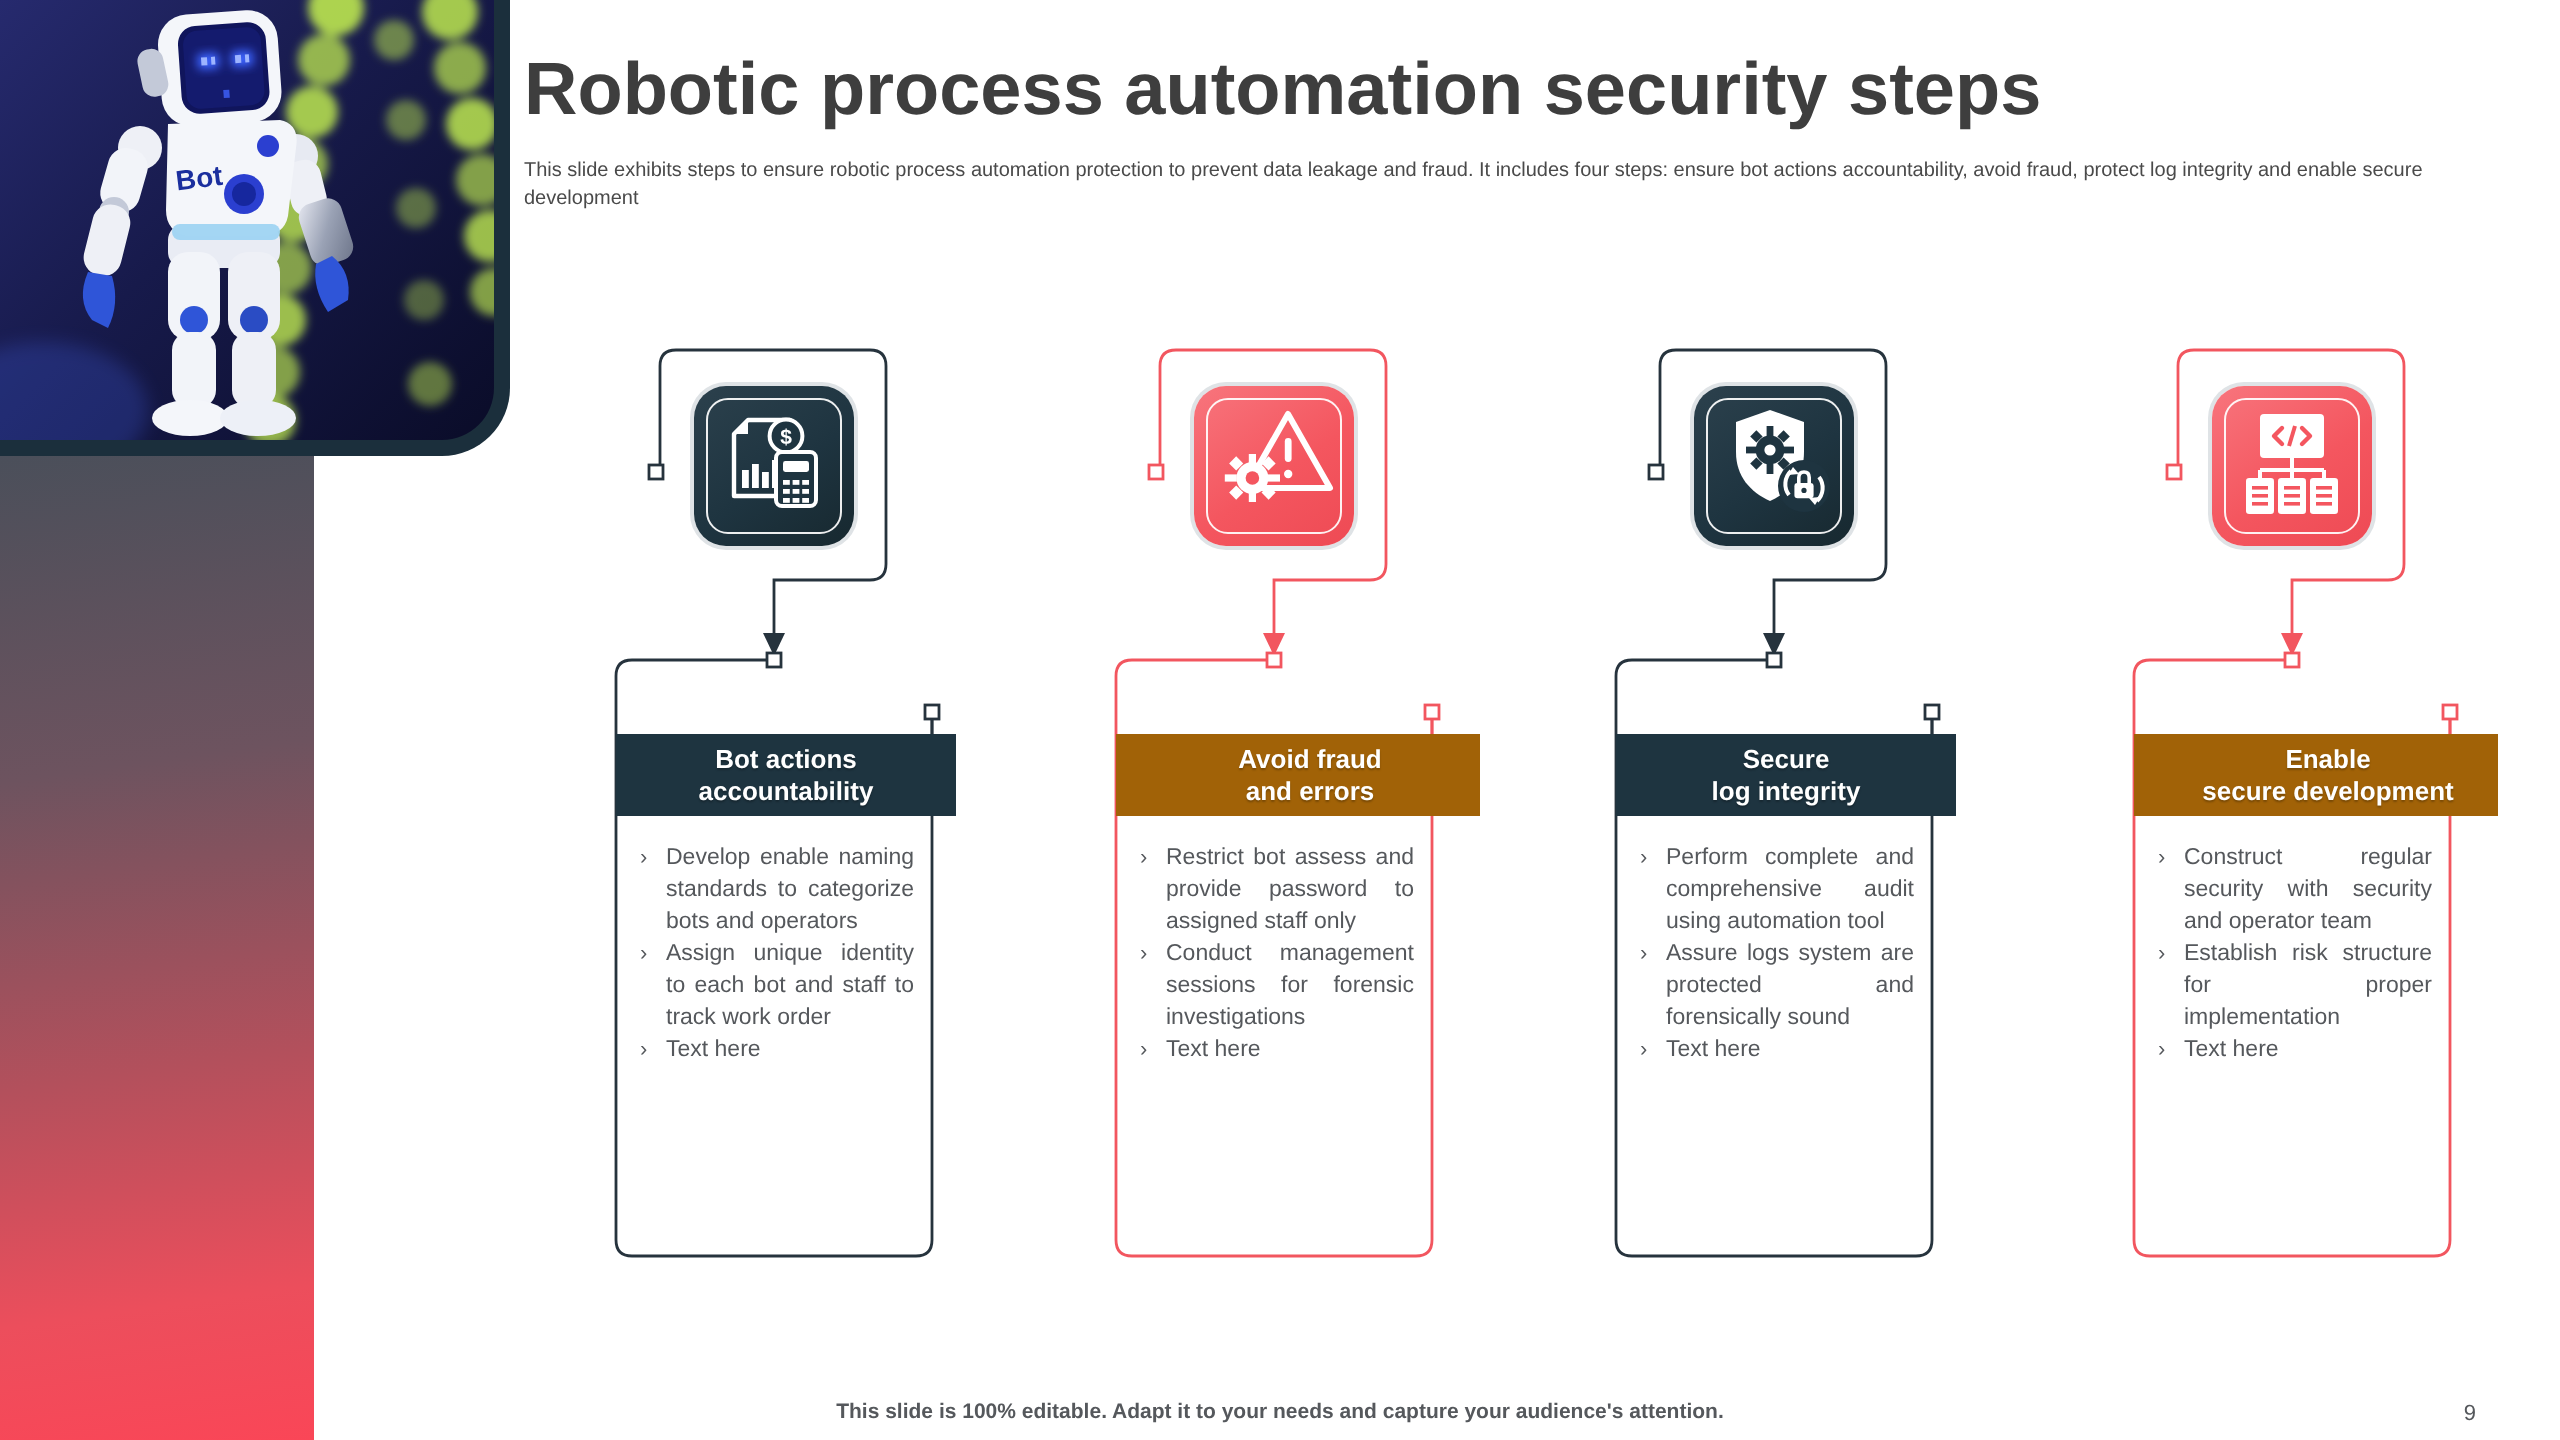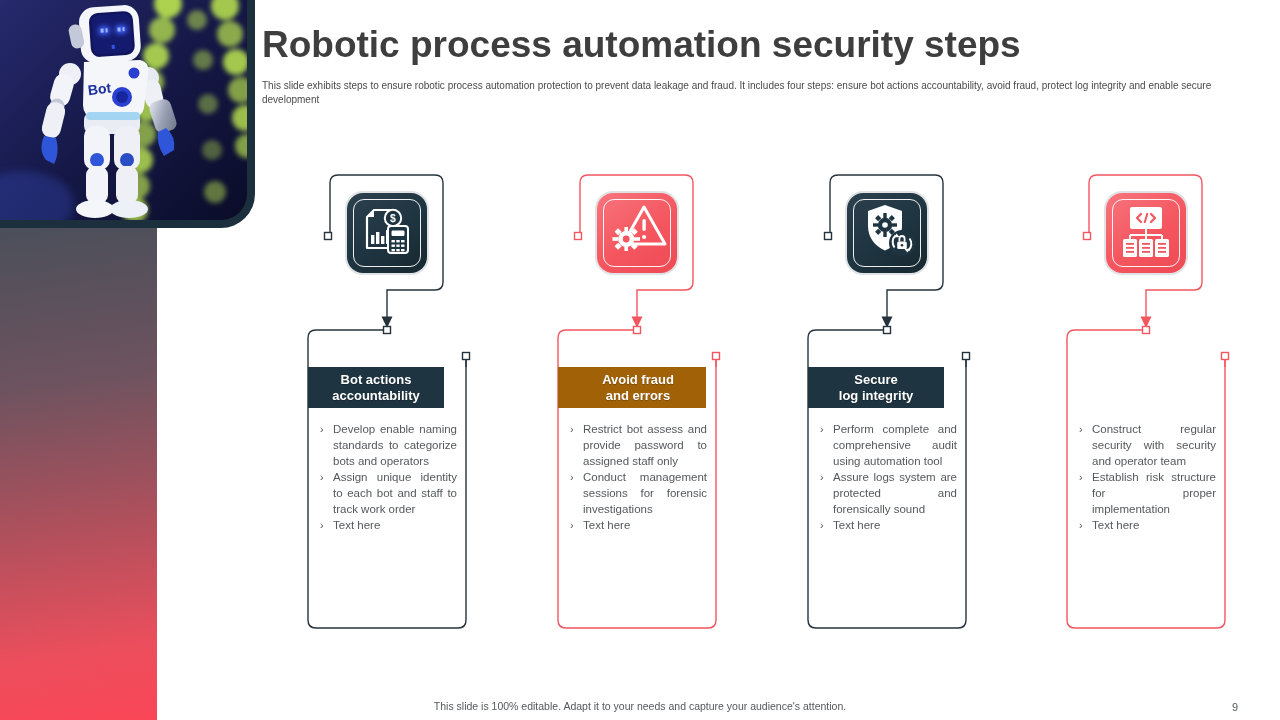--- a/index.html
+++ b/index.html
@@ -48,42 +48,42 @@
   .step.coral .tile{background:linear-gradient(145deg,#f8757d 0%,#f4565f 55%,#ee4a54 100%);}
   .tile::after{
     content:"";position:absolute;inset:6px;border:1.6px solid rgba(255,255,255,.92);
     border-radius:11px;pointer-events:none;
   }
   .tile svg{position:absolute;inset:0;}
   .step.dark .bg-fill{fill:#1e3440;}
   .step.coral .bg-fill{fill:#f4565f;}
   .step.coral .bg-stroke{stroke:#f4565f;}
   .box-header{
-    position:absolute;left:6px;top:197px;width:136px;height:41px;
+    position:absolute;left:6px;top:197px;width:170px;height:41px;
     display:flex;flex-direction:column;align-items:center;justify-content:center;
     color:#fff;font-weight:bold;font-size:13px;line-height:16px;text-align:center;
     text-shadow:0 1px 1px rgba(0,0,0,.25);
   }
   .step.dark .box-header{background:#1e3440;}
   .step.coral .box-header{background:#a16207;padding-left:12px;}
   .box-header span{display:block;}
   .box-body{
     position:absolute;left:6px;top:239px;width:158px;margin:0;padding:12px 9px 0 12px;
     list-style:none;box-sizing:border-box;
   }
   .box-body li{
     display:flex;align-items:flex-start;color:#55585c;
     font-size:11.5px;line-height:16px;
   }
   .box-body .bullet{flex:0 0 13px;font-size:11px;color:#55585c;}
   .box-body .bullet-text{flex:1;text-align:justify;}
   
   .footer-note{
     position:absolute;left:0;bottom:8px;width:100%;text-align:center;
-    font-size:10.5px;color:#55585c;
+    font-size:10.5px;color:#55585c;font-weight:bold;
   }
   .page-number{
     position:absolute;right:42px;bottom:7px;font-size:11px;color:#55585c;
   }
 </style>
 </head>
 <body>
 
 <div class="slide">
 
@@ -385,20 +385,24 @@
             <rect x="36" y="50" width="8" height="1.8"></rect>
               <rect x="36" y="54" width="8" height="1.8"></rect>
               <rect x="36" y="58" width="8" height="1.8"></rect>
             <rect x="52" y="50" width="8" height="1.8"></rect>
               <rect x="52" y="54" width="8" height="1.8"></rect>
               <rect x="52" y="58" width="8" height="1.8"></rect>
           </g>
         </g>
       </svg>
     </div>
+    <div class="box-header">
+      <span>Enable</span>
+      <span>secure development</span>
+    </div>
     <ul class="box-body">
       <li>
           <span class="bullet">›</span>
           <span class="bullet-text">Construct regular security with security and operator team</span>
         </li>
       <li>
           <span class="bullet">›</span>
           <span class="bullet-text">Establish risk structure for proper implementation</span>
         </li>
       <li>

